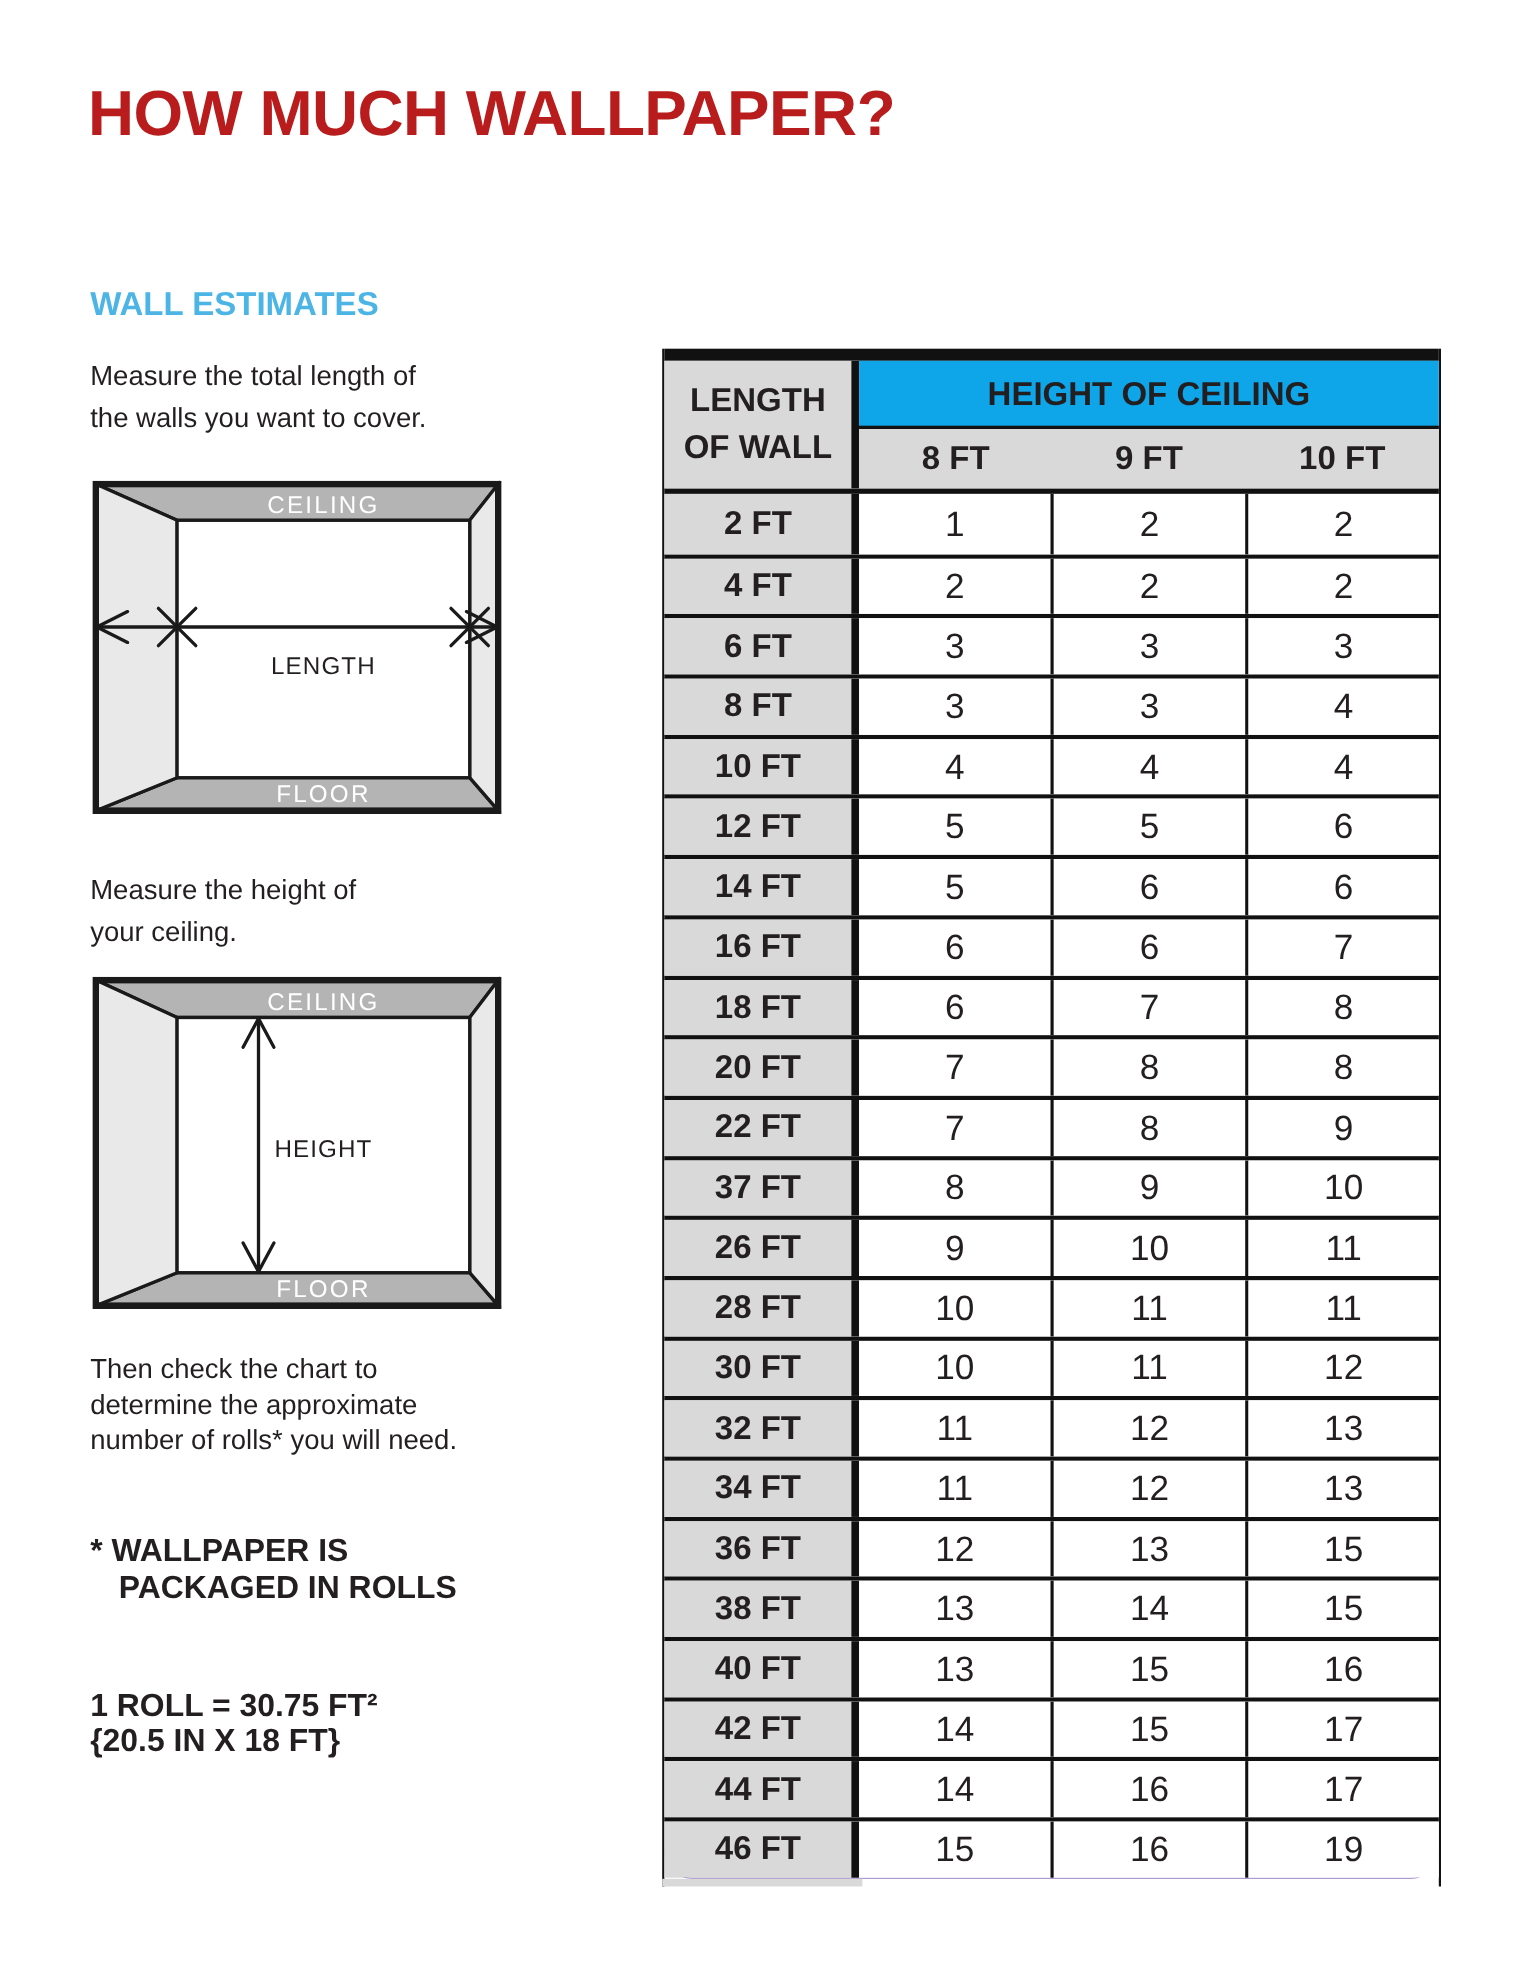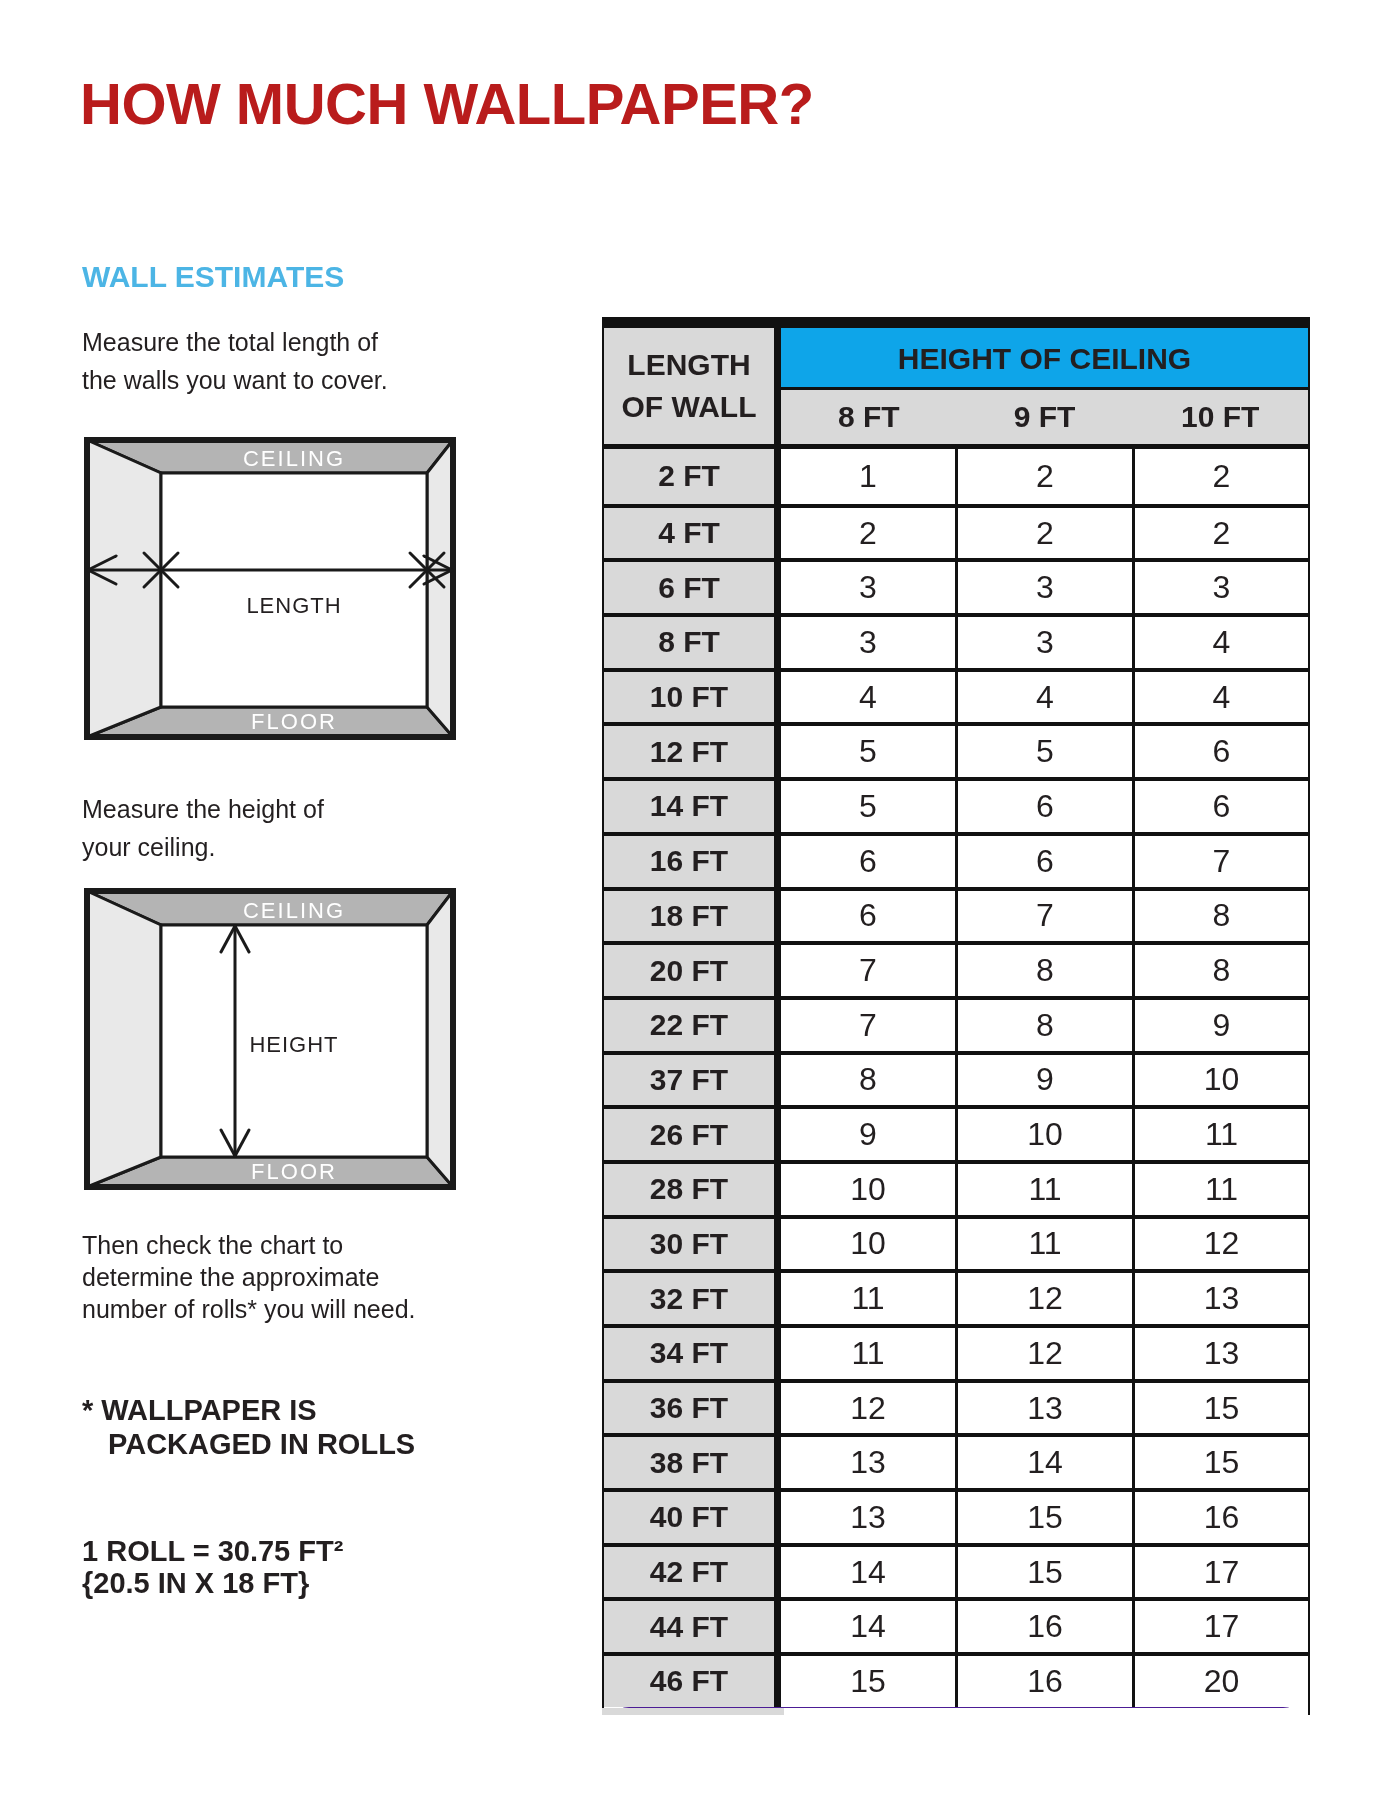--- a/index.html
+++ b/index.html
@@ -277,19 +277,19 @@
         <div class="t-row">
           <div class="t-rowhead">44 FT</div>
           <div class="t-cell">14</div>
           <div class="t-cell">16</div>
           <div class="t-cell">17</div>
         </div>
         <div class="t-row">
           <div class="t-rowhead">46 FT</div>
           <div class="t-cell">15</div>
           <div class="t-cell">16</div>
-          <div class="t-cell">20</div>
+          <div class="t-cell">19</div>
         </div>
       </div>
     <div class="t-tab"></div>
   </div>
 
 </div>
 
 </body></html>

